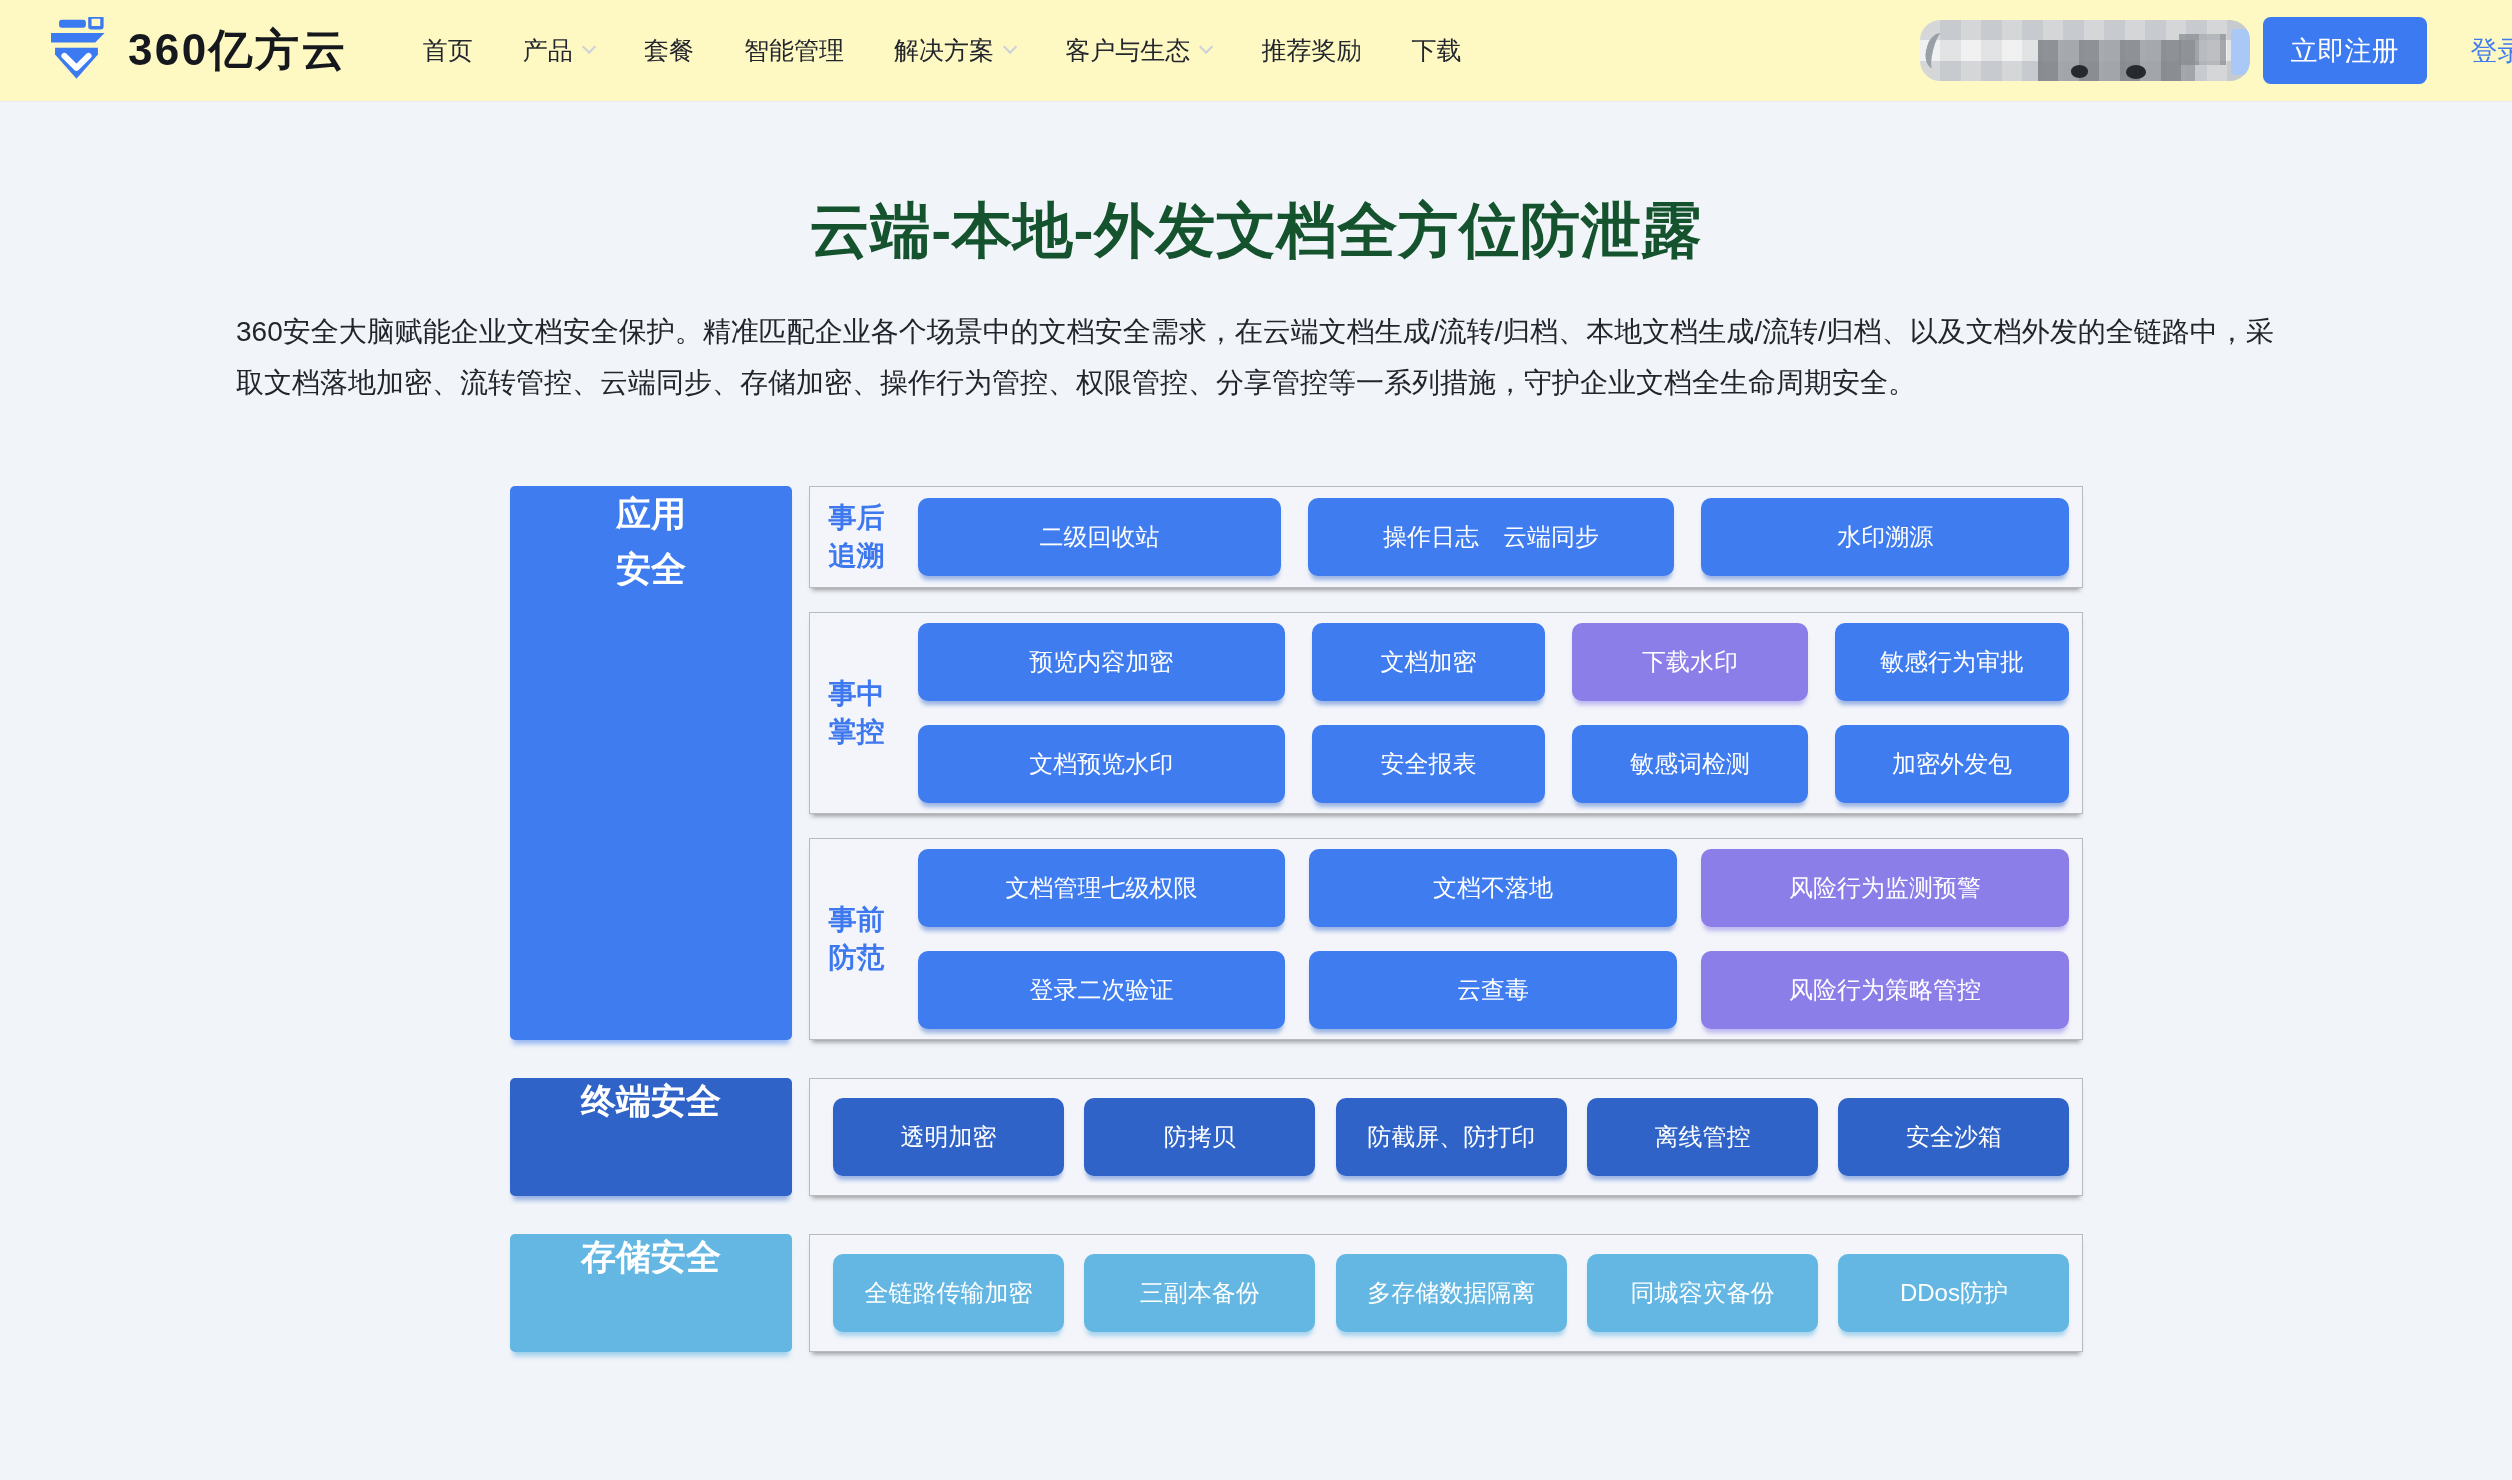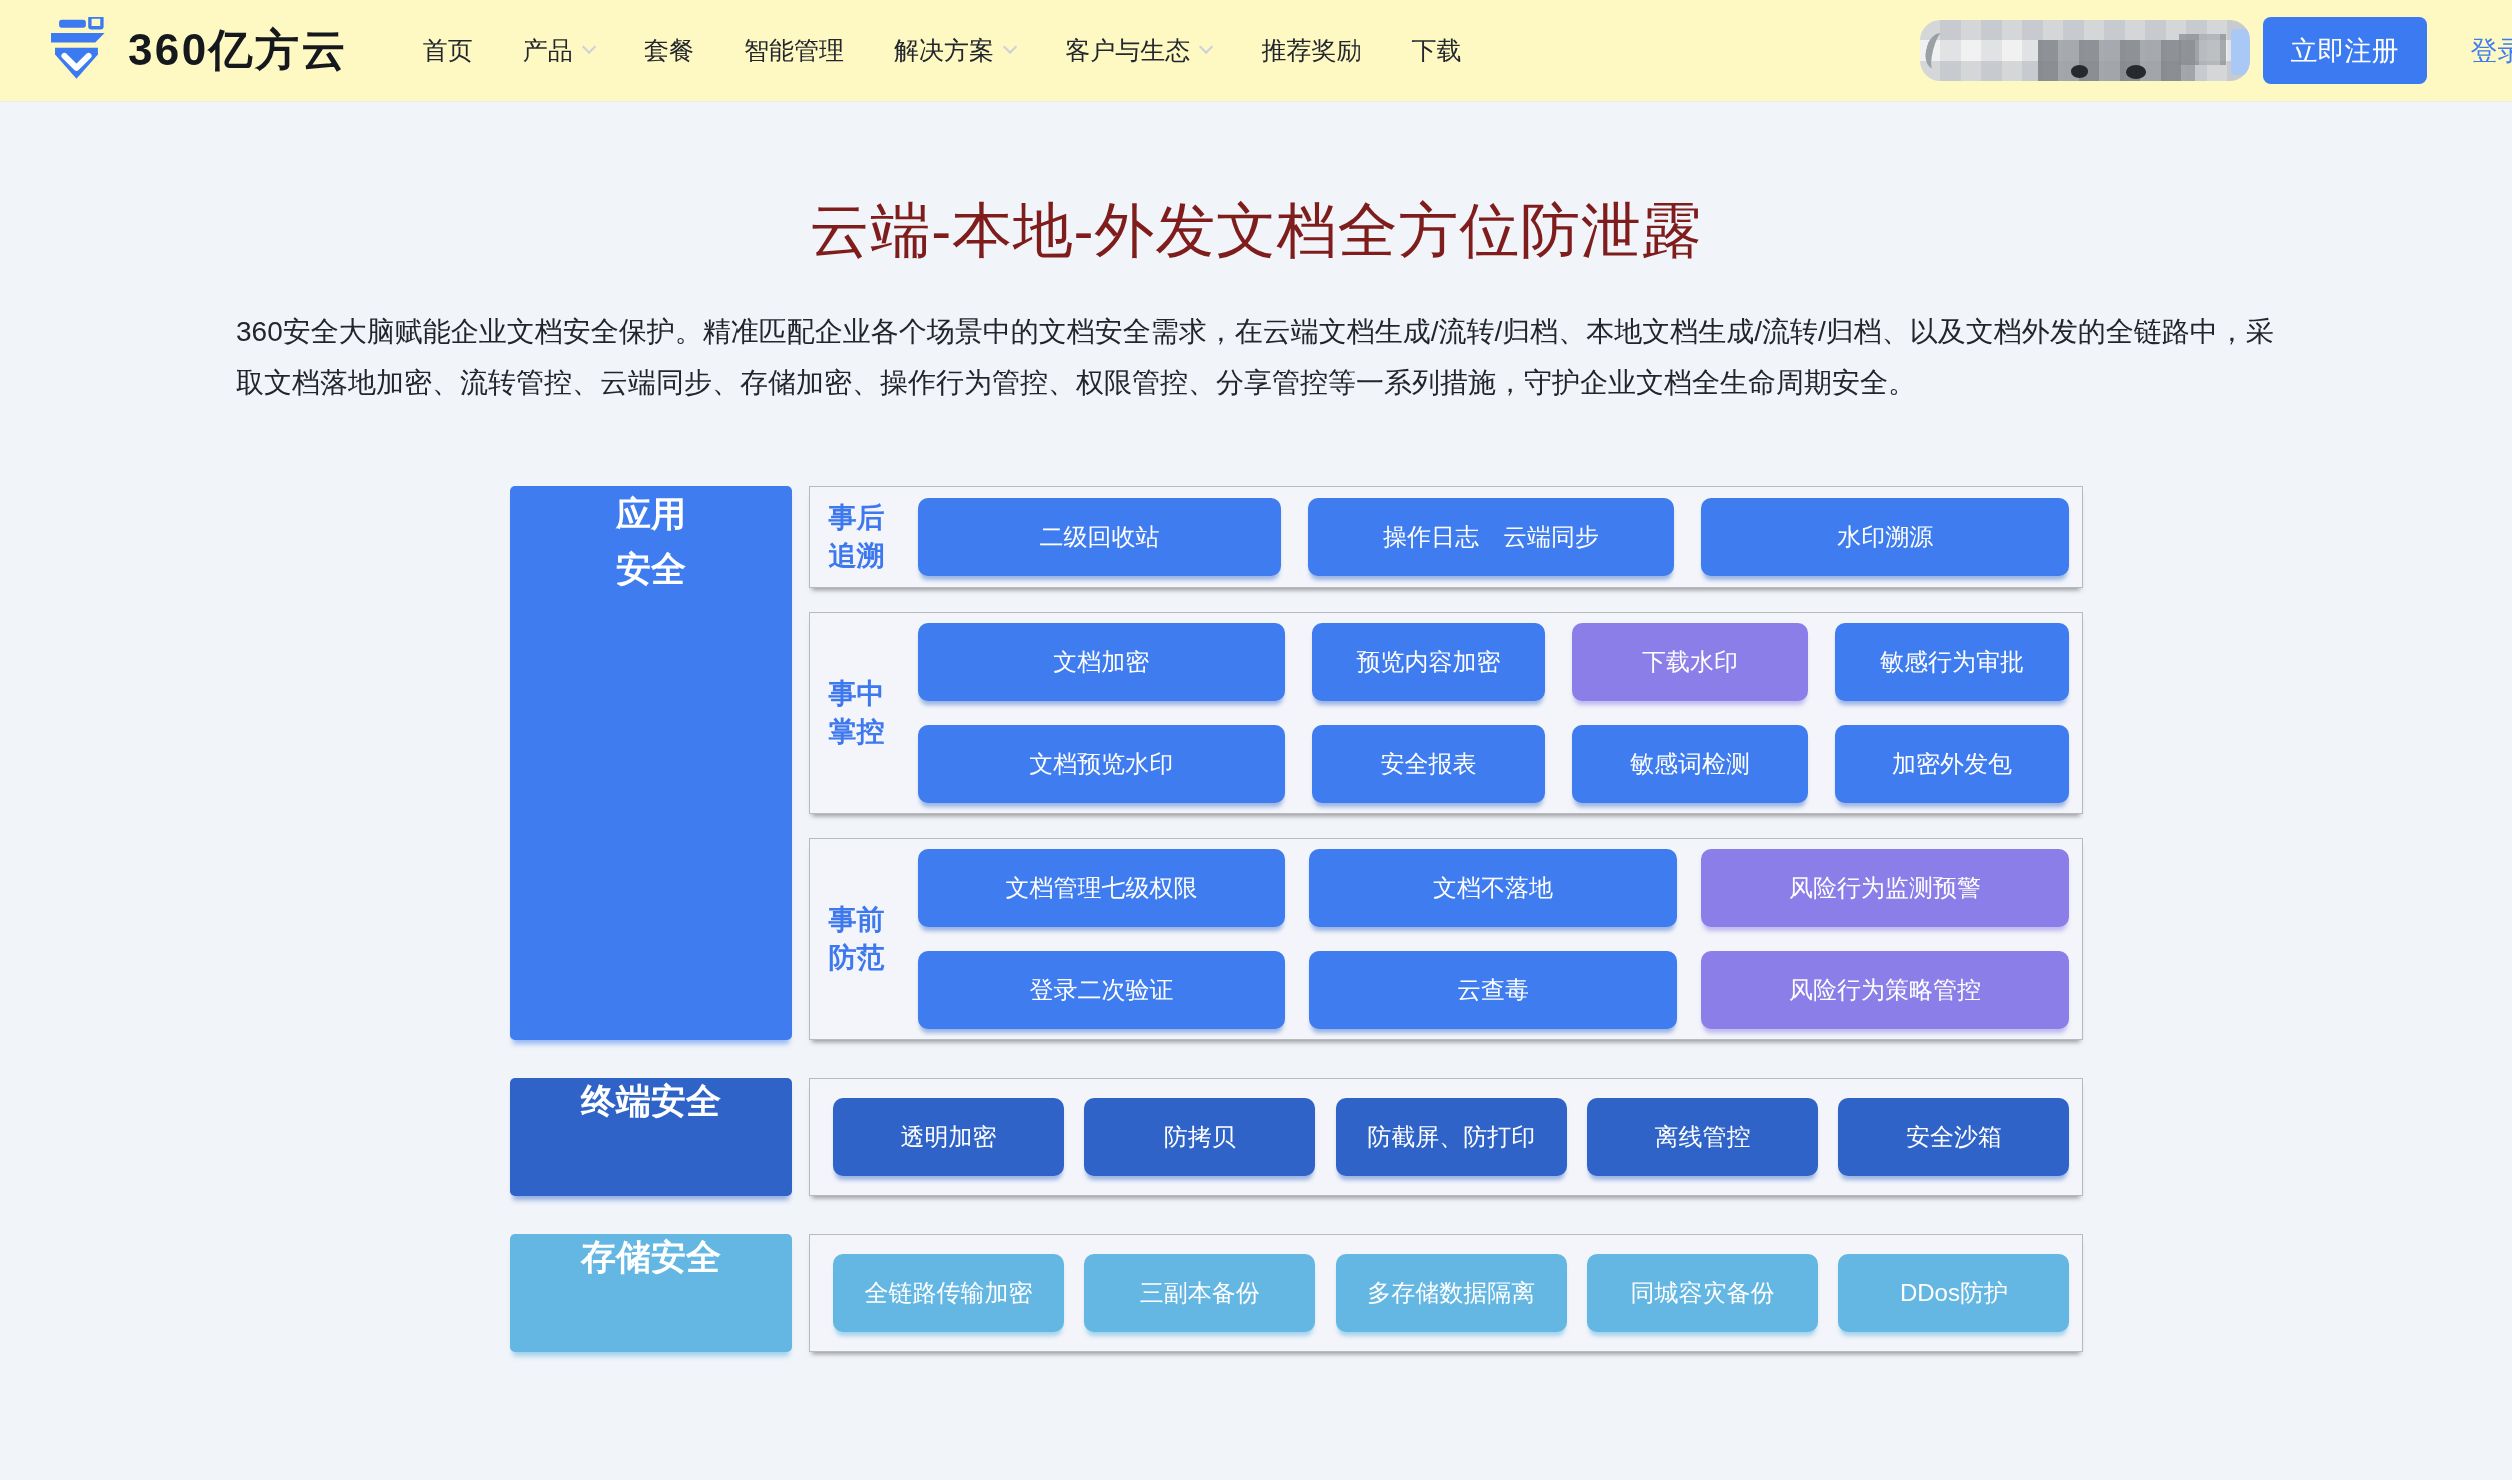--- a/index.html
+++ b/index.html
@@ -71,21 +71,21 @@
     font-family:inherit;
   }
   .login-link {
     font-size:27px; color:#3e7bf0; text-decoration:none;
     margin-left:44px; margin-right:-12.6px; white-space:nowrap; cursor:pointer;
   }
 
   
   .hero-title {
     margin:93px 0 0; text-align:center;
-    font-size:60px; font-weight:normal; color:#7f1d1d;
+    font-size:60px; font-weight:bold; color:#14532d;
     line-height:1.2; letter-spacing:0.8px;
   }
   .hero-desc {
     width:2040px; margin:39px auto 0;
     font-size:28px; line-height:51px; color:#22252c;
     text-align:left;
   }
 
   
   .diagram { margin:78px 0 0 474px; width:1609px; }
@@ -212,22 +212,22 @@
           <div class="grid grid-p1">
             <div class="fbtn">二级回收站</div>
             <div class="fbtn">操作日志　云端同步</div>
             <div class="fbtn">水印溯源</div>
           </div>
         </div>
 
         <div class="panel panel-h258">
           <span class="plabel">事中掌控</span>
           <div class="grid grid-p2">
+            <div class="fbtn">预览内容加密</div>
             <div class="fbtn">文档加密</div>
-            <div class="fbtn">预览内容加密</div>
             <div class="fbtn purple">下载水印</div>
             <div class="fbtn">敏感行为审批</div>
             <div class="fbtn">文档预览水印</div>
             <div class="fbtn">安全报表</div>
             <div class="fbtn">敏感词检测</div>
             <div class="fbtn">加密外发包</div>
           </div>
         </div>
 
         <div class="panel panel-h258">

